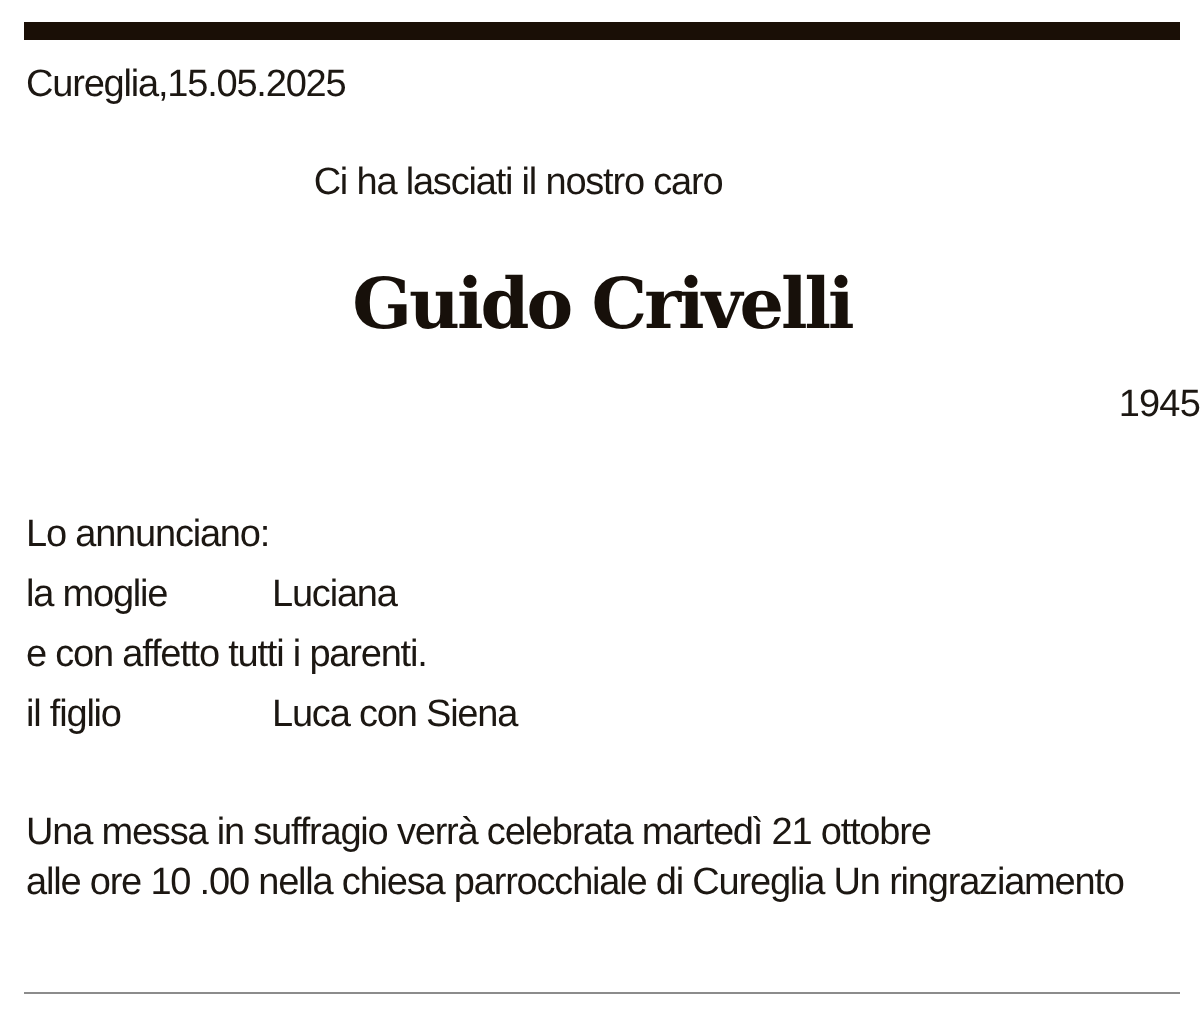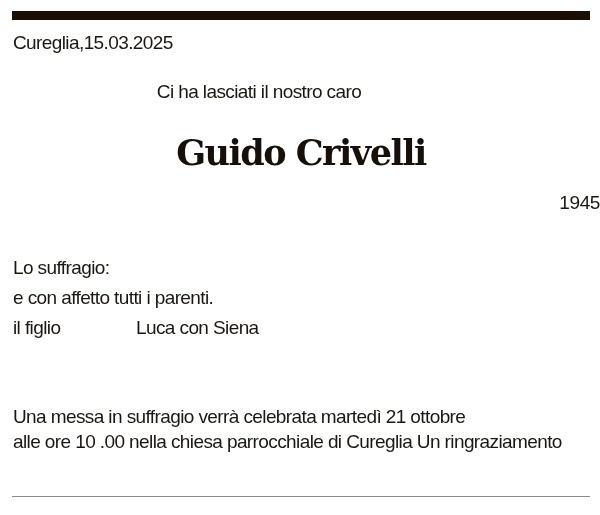--- a/index.html
+++ b/index.html
@@ -111,30 +111,33 @@
       width: 578px;
       height: 1px;
       background: #8c8c8c;
     }
   </style>
 </head>
 <body>
 
 <div class="top-bar"></div>
 
-<div class="date-line">Cureglia,15.03.2025</div>
+<div class="date-line">Cureglia,15.05.2025</div>
 
 <div class="intro">Ci ha lasciati il nostro caro</div>
 
 <div class="name">Guido Crivelli</div>
 
 <div class="year">1945</div>
 
 <div class="announcers">
-  <div class="ann-line">Lo suffragio:</div>
+  <div class="ann-line">Lo annunciano:</div>
+  <div class="ann-line">
+    <span class="ann-role">la moglie</span><span class="ann-person">Luciana</span>
+  </div>
   <div class="ann-line">e con affetto tutti i parenti.</div>
   <div class="ann-line">
     <span class="ann-role">il figlio</span><span class="ann-person">Luca con Siena</span>
   </div>
 </div>
 
 <div class="message">
   <div class="msg-line">Una messa in suffragio verrà celebrata martedì 21 ottobre</div>
   <div class="msg-line">alle ore 10 .00 nella chiesa parrocchiale di Cureglia Un ringraziamento</div>
 </div>

